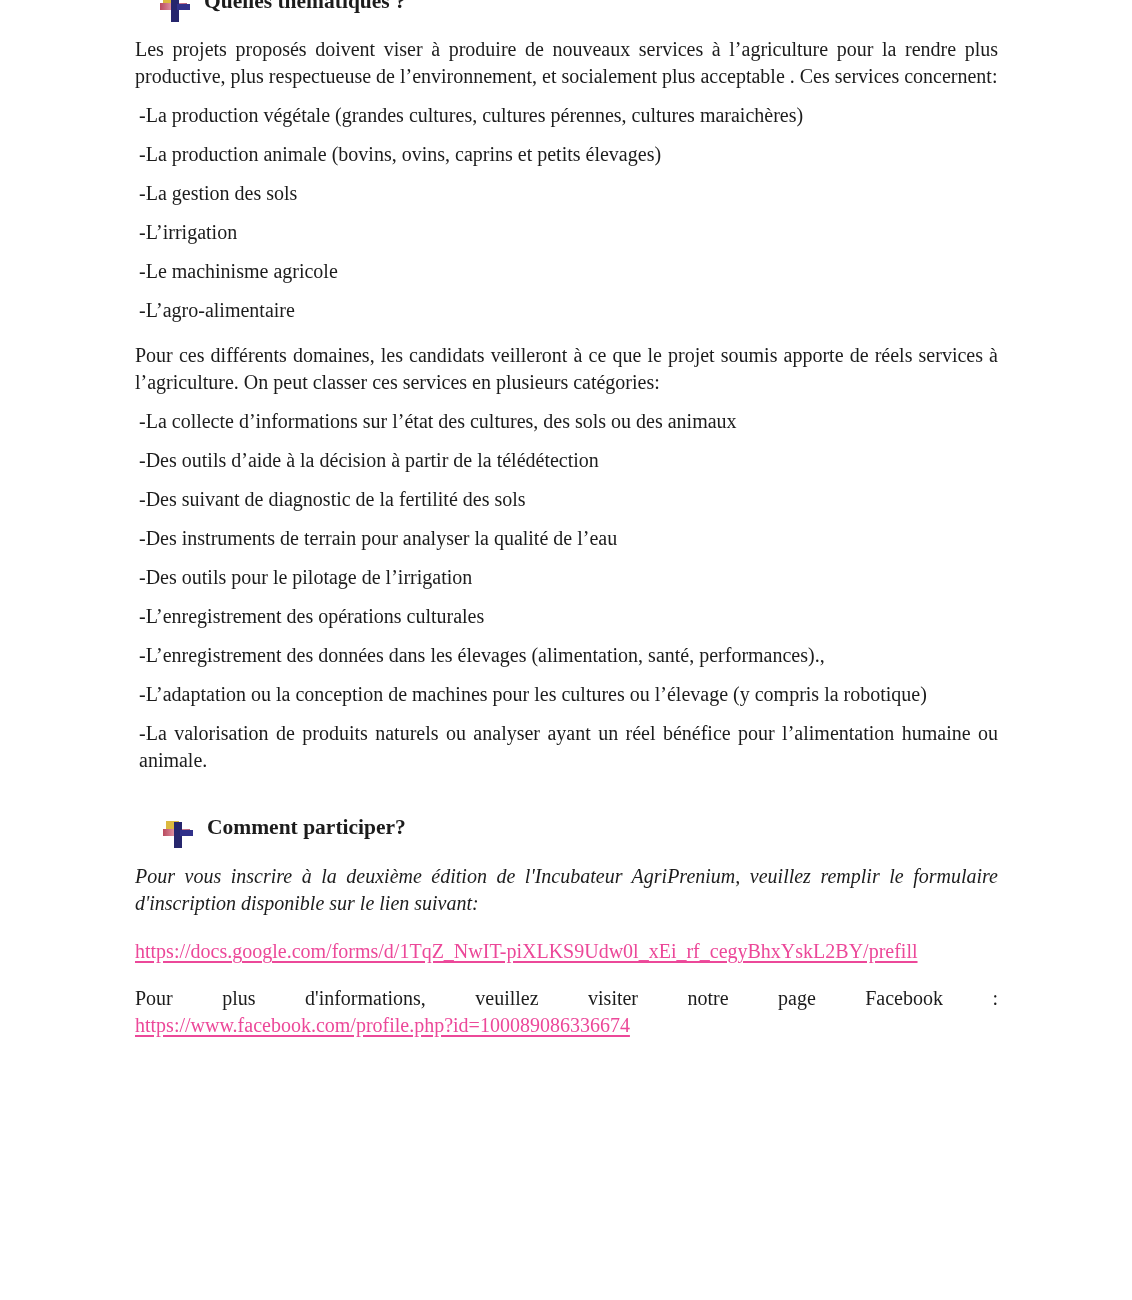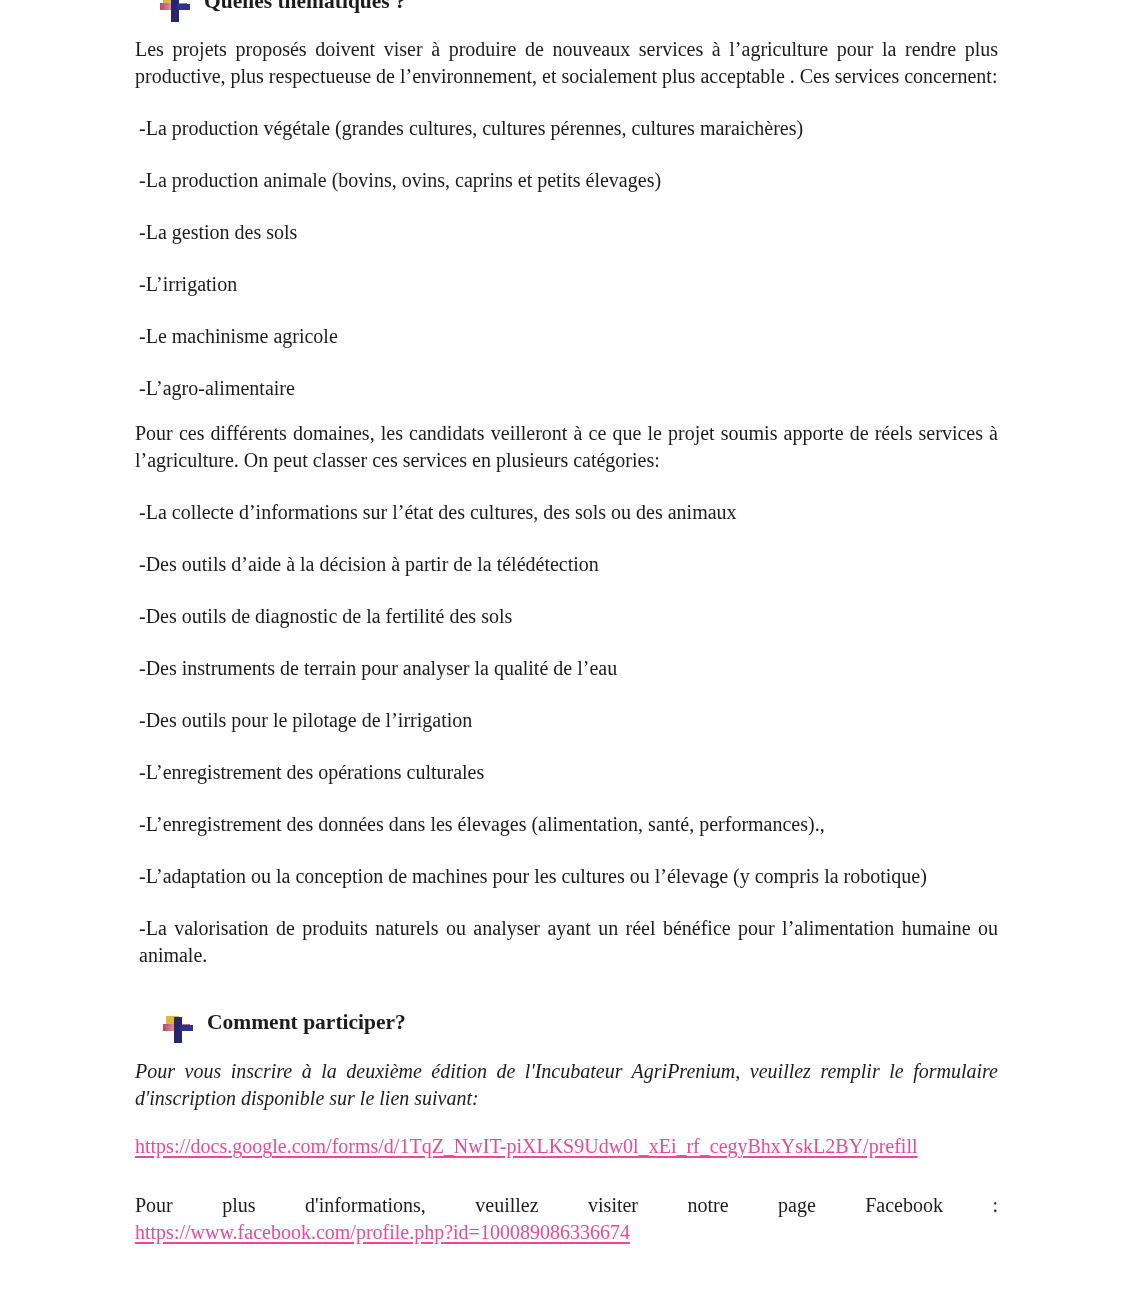--- a/index.html
+++ b/index.html
@@ -10,27 +10,27 @@
     margin:0 auto;
     background:#ffffff;
     overflow:hidden;
     padding:0 134px 0 135px;
     font-family:"Liberation Serif","DejaVu Serif",serif;
     font-size:20px; line-height:27px;
     color:#1c1c1c;
   }
   .para { text-align:justify; margin-top:18px; }
   .intro { margin-top:36px; }
-  .item  { text-align:justify; margin-top:25px; padding-left:4px; }
+  .item  { text-align:justify; margin-top:12px; padding-left:4px; }
   .heading-row { position:relative; padding-left:44px; font-weight:bold; font-size:21.5px; line-height:27px; }
   .top-heading { position:absolute; top:-12px; left:160px; right:0; }
   .flow-heading { margin:40px 0 0 28px; }
   .p-para { margin-top:22px;font-style:italic; }
   .linkline { margin-top:21px; }
-  .fb-para { margin-top:32px; }
+  .fb-para { margin-top:20px; }
   .doc-link { color:#ec4899; text-decoration:underline; text-underline-offset:3px; cursor:pointer; }
   .force-justify { display:block; text-align:justify; text-align-last:justify; }
   
   .plus-icon { position:absolute; left:0; top:7px; width:32px; height:30px; display:block; }
   .plus-icon .py { position:absolute; left:3px;  top:0;   width:13px; height:11px; }
   .plus-icon .ph { position:absolute; left:0;    top:8px; width:27px; height:7px; }
   .plus-icon .pv { position:absolute; left:11px; top:1px; width:8px;  height:26px; }
   .plus-icon .pr { position:absolute; left:17px; top:9px; width:13px; height:6px; }
 </style>
 </head>
@@ -57,21 +57,21 @@
     <p class="item">-L’irrigation</p>
     <p class="item">-Le machinisme agricole</p>
     <p class="item">-L’agro-alimentaire</p>
   </div>
 
   <p class="para">Pour ces différents domaines, les candidats veilleront à ce que le projet soumis apporte de réels services à l’agriculture. On peut classer ces services en plusieurs catégories:</p>
 
   <div>
     <p class="item">-La collecte d’informations sur l’état des cultures, des sols ou des animaux</p>
     <p class="item">-Des outils d’aide à la décision à partir de la télédétection</p>
-    <p class="item">-Des outils de diagnostic de la fertilité des sols</p>
+    <p class="item">-Des suivant de diagnostic de la fertilité des sols</p>
     <p class="item">-Des instruments de terrain pour analyser la qualité de l’eau</p>
     <p class="item">-Des outils pour le pilotage de l’irrigation</p>
     <p class="item">-L’enregistrement des opérations culturales</p>
     <p class="item">-L’enregistrement des données dans les élevages (alimentation, santé, performances).,</p>
     <p class="item">-L’adaptation ou la conception de machines pour les cultures ou l’élevage (y compris la robotique)</p>
     <p class="item">-La valorisation de produits naturels ou analyser ayant un réel bénéfice pour l’alimentation humaine ou animale.</p>
   </div>
 
   <div class="heading-row flow-heading">
     <span class="plus-icon">

